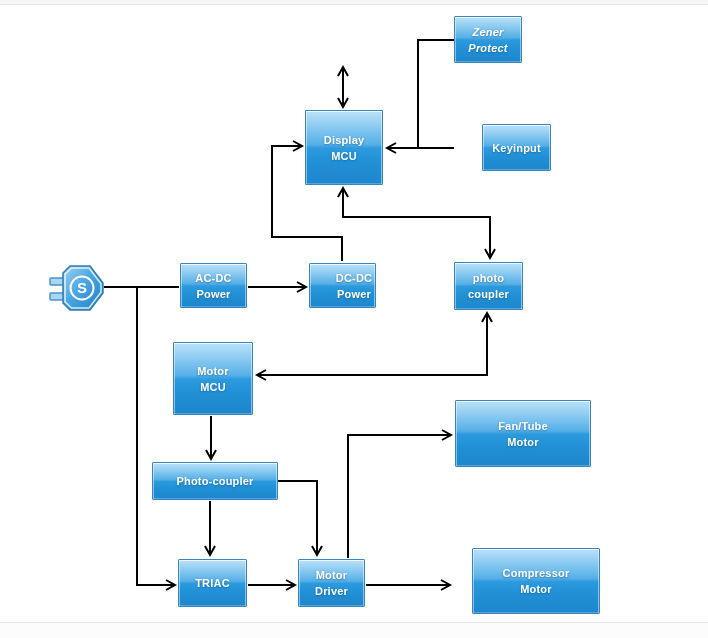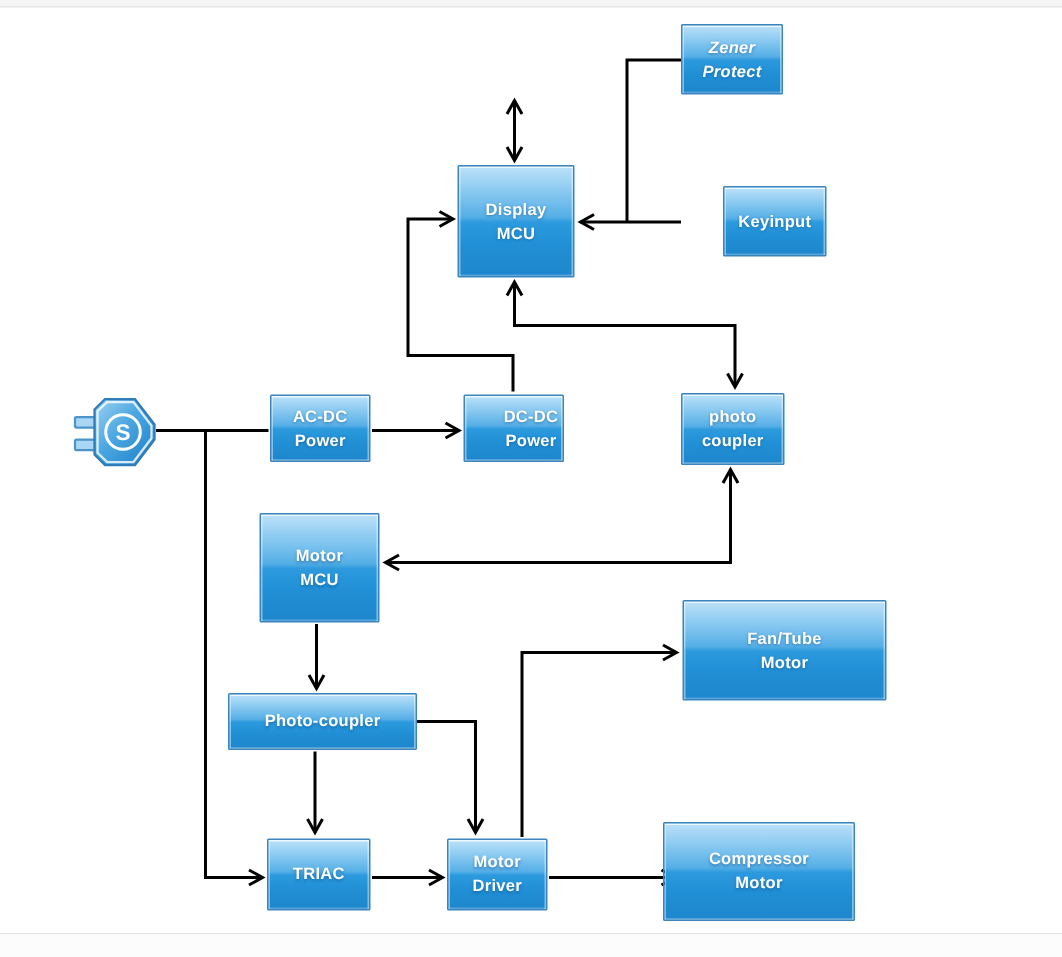--- a/index.html
+++ b/index.html
@@ -144,21 +144,21 @@
   <div class="node" style="left:298px; top:559px; width:67px;  height:48px;">
     <span class="node-label">Motor
 Driver</span>
   </div>
 
   <div class="node" style="left:455px; top:400px; width:136px; height:67px;">
     <span class="node-label">Fan/Tube
 Motor</span>
   </div>
 
-  <div class="node" style="left:442px; top:548px; width:128px; height:66px;">
+  <div class="node" style="left:472px; top:548px; width:128px; height:66px;">
     <span class="node-label">Compressor
 Motor</span>
   </div>
 
   <div class="bottom-divider"></div>
   <div class="footer-area"></div>
 
 </div>
 
 </body></html>

